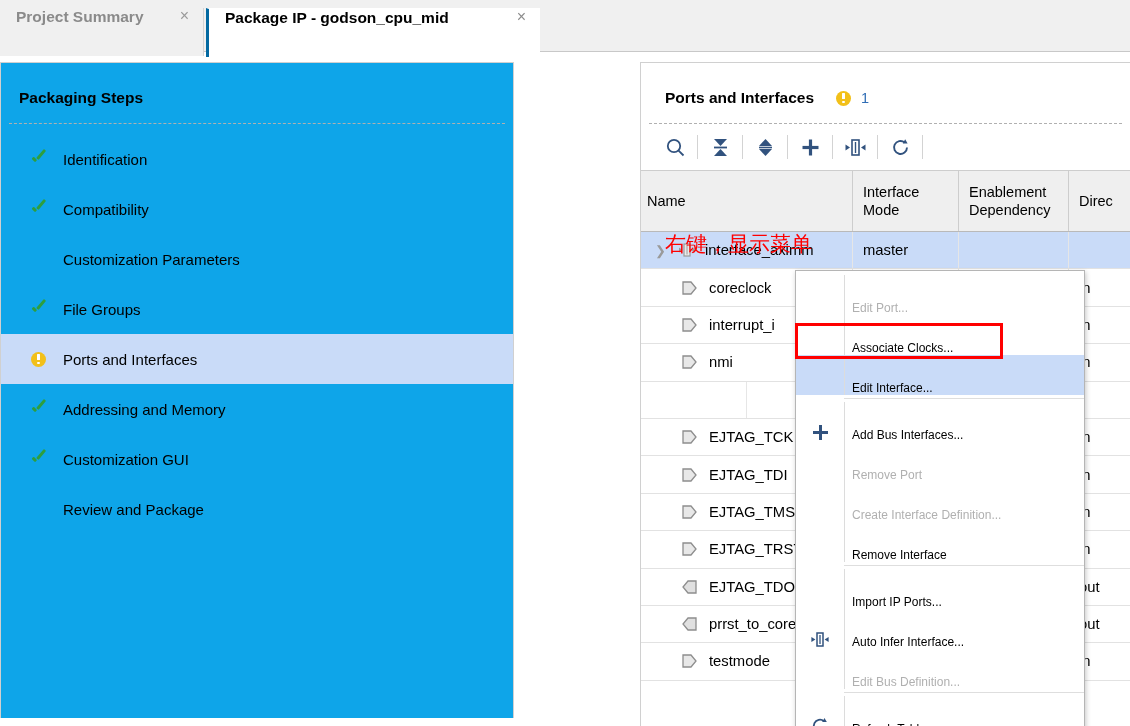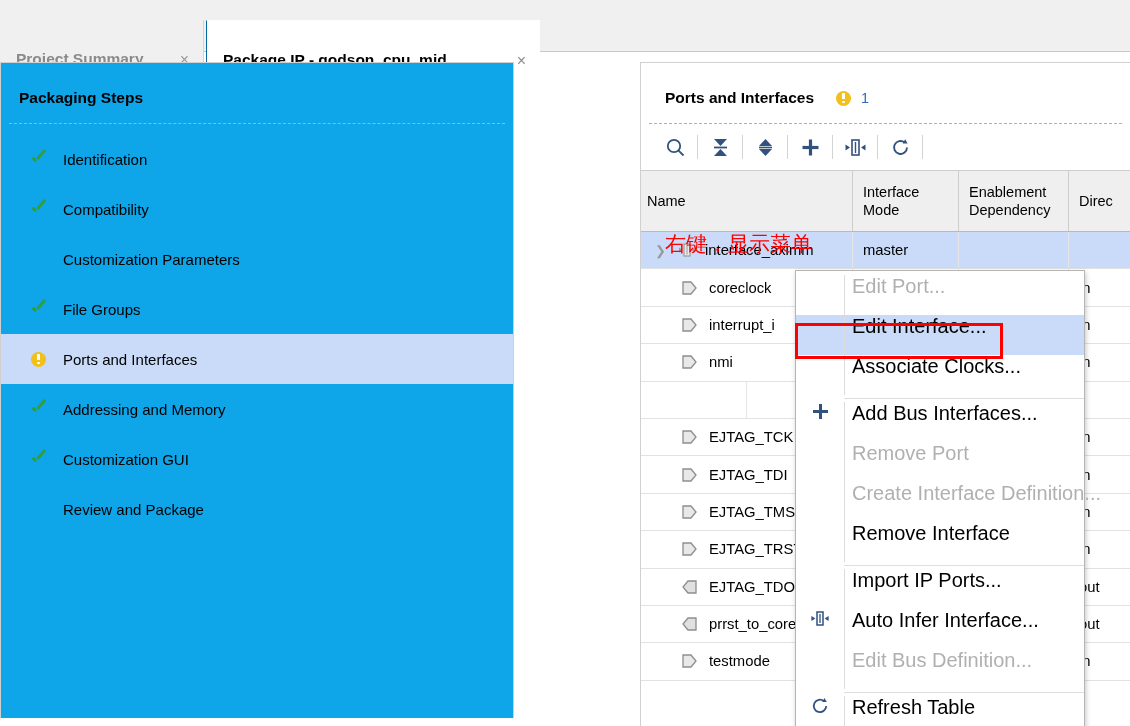--- a/index.html
+++ b/index.html
@@ -13,36 +13,36 @@
   }
 
   
   #tabbar {
     position: absolute; left: 0; top: 0;
     width: 1130px; height: 52px;
     background: #f0f0f0;
     border-bottom: 1px solid #c8c8c8;
   }
   .tab {
-    position: absolute; top: 20px; height: 48px;
-    display: flex; align-items: flex-end;
+    position: absolute; top: 8px; height: 48px;
+    display: flex; align-items: flex-start;
     padding: 0 14px 0 16px;
     font-size: 15.5px;
   }
   .tab.inactive {
     left: 0; width: 204px;
     background: #f0f0f0;
     color: #8a8a8a; font-weight: bold;
     border-right: 1px solid #d4d4d4;
   }
   .tab.active {
     left: 206px; width: 334px;
     background: #ffffff;
     color: #000000; font-weight: bold;
-    border-left: 1px solid #0369a1;
+    border-left: 3px solid #0369a1;
     border-top: 1px solid #ffffff;
     height: 49px;
   }
   .tab .tab-label { white-space: nowrap; }
   .tab-close {
     margin-left: auto; padding-left: 16px;
     color: #9a9a9a; font-size: 16px; font-weight: normal;
     cursor: pointer; line-height: 1;
   }
   .tab.active .tab-close { color: #8c8c8c; }
@@ -221,23 +221,23 @@
     left: 795px; top: 270px;
     width: 290px;
     background: #ffffff;
     border: 1px solid #b5b5b5;
     box-shadow: 1px 2px 5px rgba(0,0,0,0.22);
     z-index: 50;
     padding: 4px 0 2px 0;
   }
   .mi {
     position: relative;
-    display: flex; align-items: flex-start;
+    display: flex; align-items: flex-end;
     height: 40px;
-    font-size: 20px;
+    font-size: 12px;
     color: #000;
     cursor: default;
   }
   .mi .mi-icon {
     width: 48px; flex: 0 0 48px;
     display: flex; align-items: center; justify-content: center;
   }
   .mi .mi-label { padding-left: 8px; white-space: nowrap; }
   .mi.disabled .mi-label { color: #b0b0b0; }
   .mi.highlight { background: #c9dbf8; }
@@ -556,29 +556,29 @@
 
 <div id="annotation">右键，显示菜单</div>
 
 <div id="ctxmenu">
   <div id="ctxitems">
       <div class="mi disabled">
         <div class="mi-gutter-line"></div>
         <span class="mi-icon"></span>
         <span class="mi-label">Edit Port...</span>
       </div>
+      <div class="mi">
+        <div class="mi-gutter-line"></div>
+        <span class="mi-icon"></span>
+        <span class="mi-label">Associate Clocks...</span>
+      </div>
       <div class="mi highlight">
         <div class="mi-gutter-line"></div>
         <span class="mi-icon"></span>
         <span class="mi-label">Edit Interface...</span>
-      </div>
-      <div class="mi">
-        <div class="mi-gutter-line"></div>
-        <span class="mi-icon"></span>
-        <span class="mi-label">Associate Clocks...</span>
       </div>
       <div class="mi-div"></div>
       <div class="mi">
         <div class="mi-gutter-line"></div>
         <span class="mi-icon">
           <svg width="19" height="19" viewBox="0 0 19 19">
             <line x1="9.5" y1="2" x2="9.5" y2="17" stroke="#31527e" stroke-width="3"></line>
             <line x1="2" y1="9.5" x2="17" y2="9.5" stroke="#31527e" stroke-width="3"></line>
           </svg>
         </span>

